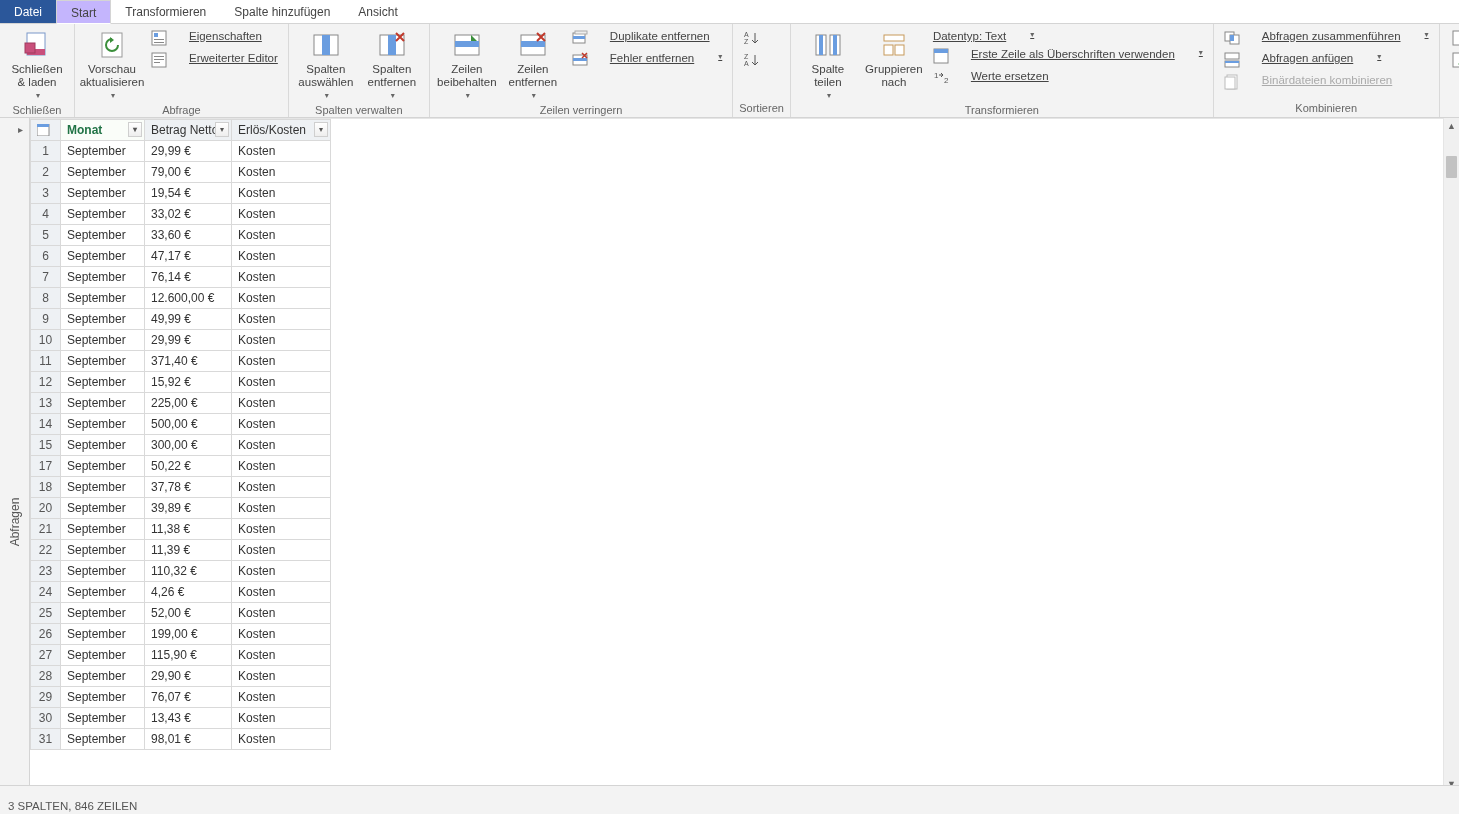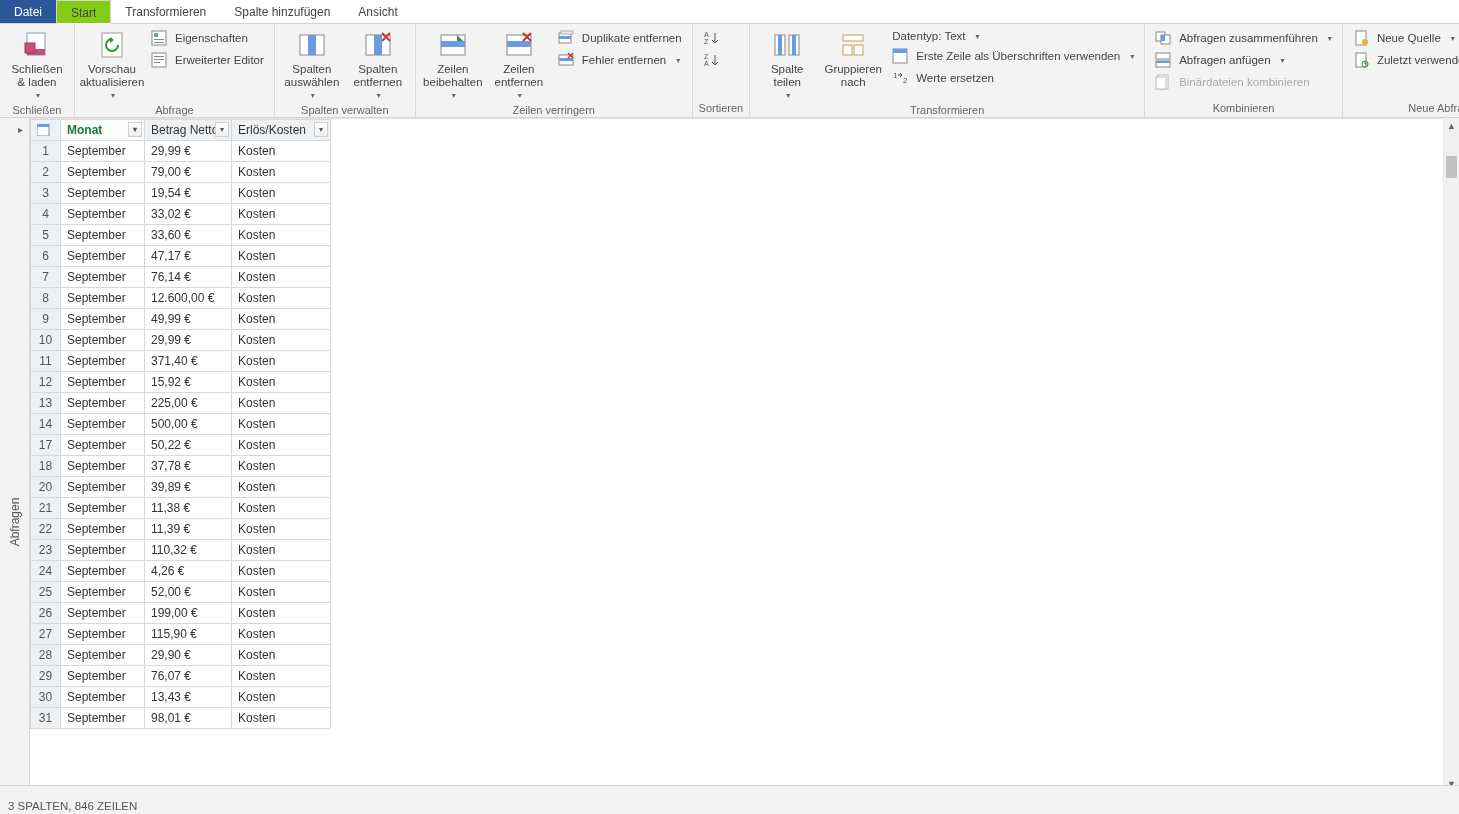--- a/index.html
+++ b/index.html
@@ -2,31 +2,31 @@
 <html><head>
 <meta charset="utf-8">
 <style>
 * { box-sizing: border-box; margin: 0; padding: 0; }
 body { font-family: "Segoe UI", Tahoma, sans-serif; font-size: 12px; background: #fff; color: #333; overflow: hidden; width: 1459px; height: 814px; position: relative; }
 
 
 .tabs { display: flex; height: 24px; border-bottom: 1px solid #d4d4d4; background: #fff; }
 .tab { padding: 5px 14px; cursor: pointer; color: #444; font-size: 12px; }
 .tab.file { background: #2b579a; color: #fff; }
-.tab.active { background: #84cc16; border: 1px solid #d4d4d4; border-bottom: 1px solid #fff; margin-bottom: -1px; }
+.tab.active { background: #c4b5fd; border: 1px solid #d4d4d4; border-bottom: 1px solid #fff; margin-bottom: -1px; }
 
 
 .ribbon { display: flex; background: #f3f3f3; border-bottom: 1px solid #d4d4d4; height: 94px; }
 .group { display: flex; flex-direction: column; border-right: 1px solid #d9d9d9; padding: 2px 6px 0; }
 .group-body { display: flex; flex: 1; align-items: flex-start; gap: 4px; }
 .group-label { text-align: center; font-size: 11px; color: #666; padding: 2px 0 3px; }
 .big-btn { display: flex; flex-direction: column; align-items: center; justify-content: flex-start; width: 62px; padding: 3px 2px 0; cursor: pointer; text-align: center; line-height: 13px; color: #444; font-size: 11.5px; }
 .big-btn .ic { width: 32px; height: 32px; margin-bottom: 2px; display: flex; align-items: center; justify-content: center; }
 .stack { display: flex; flex-direction: column; gap: 2px; padding-top: 2px; }
-.small-btn { display: flex; align-items: center; gap: 8px; padding: 2px 4px; cursor: pointer; color: #444; font-size: 11.5px; white-space: nowrap; }
+.small-btn { display: flex; align-items: flex-start; gap: 22px; padding: 2px 4px; cursor: pointer; color: #444; font-size: 11.5px; white-space: nowrap; text-decoration: underline; }
 .small-btn .ic { width: 16px; height: 16px; display:flex; align-items:center; justify-content:center; }
 .small-btn.disabled { color: #aaa; }
 .caret::after { content: "▾"; font-size: 8px; margin-left: 2px; color: #666; }
 
 
 .side { position: absolute; left: 0; top: 118px; bottom: 22px; width: 30px; border-right: 1px solid #d4d4d4; background: #f3f3f3; }
 .side-expand { position: absolute; top: 6px; right: 6px; font-size: 10px; color: #666; cursor: pointer; }
 .side-label { position: absolute; top: 60%; left: 50%; transform: translate(-50%,-50%) rotate(-90deg); transform-origin: center; color: #555; font-size: 12px; white-space: nowrap; }
 
 
@@ -439,20 +439,26 @@
           <td>225,00 €</td>
           <td>Kosten</td>
         </tr>
         <tr>
           <td class="rownum">14</td>
           <td>September</td>
           <td>500,00 €</td>
           <td>Kosten</td>
         </tr>
         <tr>
+          <td class="rownum">15</td>
+          <td>September</td>
+          <td>300,00 €</td>
+          <td>Kosten</td>
+        </tr>
+        <tr>
           <td class="rownum">17</td>
           <td>September</td>
           <td>50,22 €</td>
           <td>Kosten</td>
         </tr>
         <tr>
           <td class="rownum">18</td>
           <td>September</td>
           <td>37,78 €</td>
           <td>Kosten</td>

